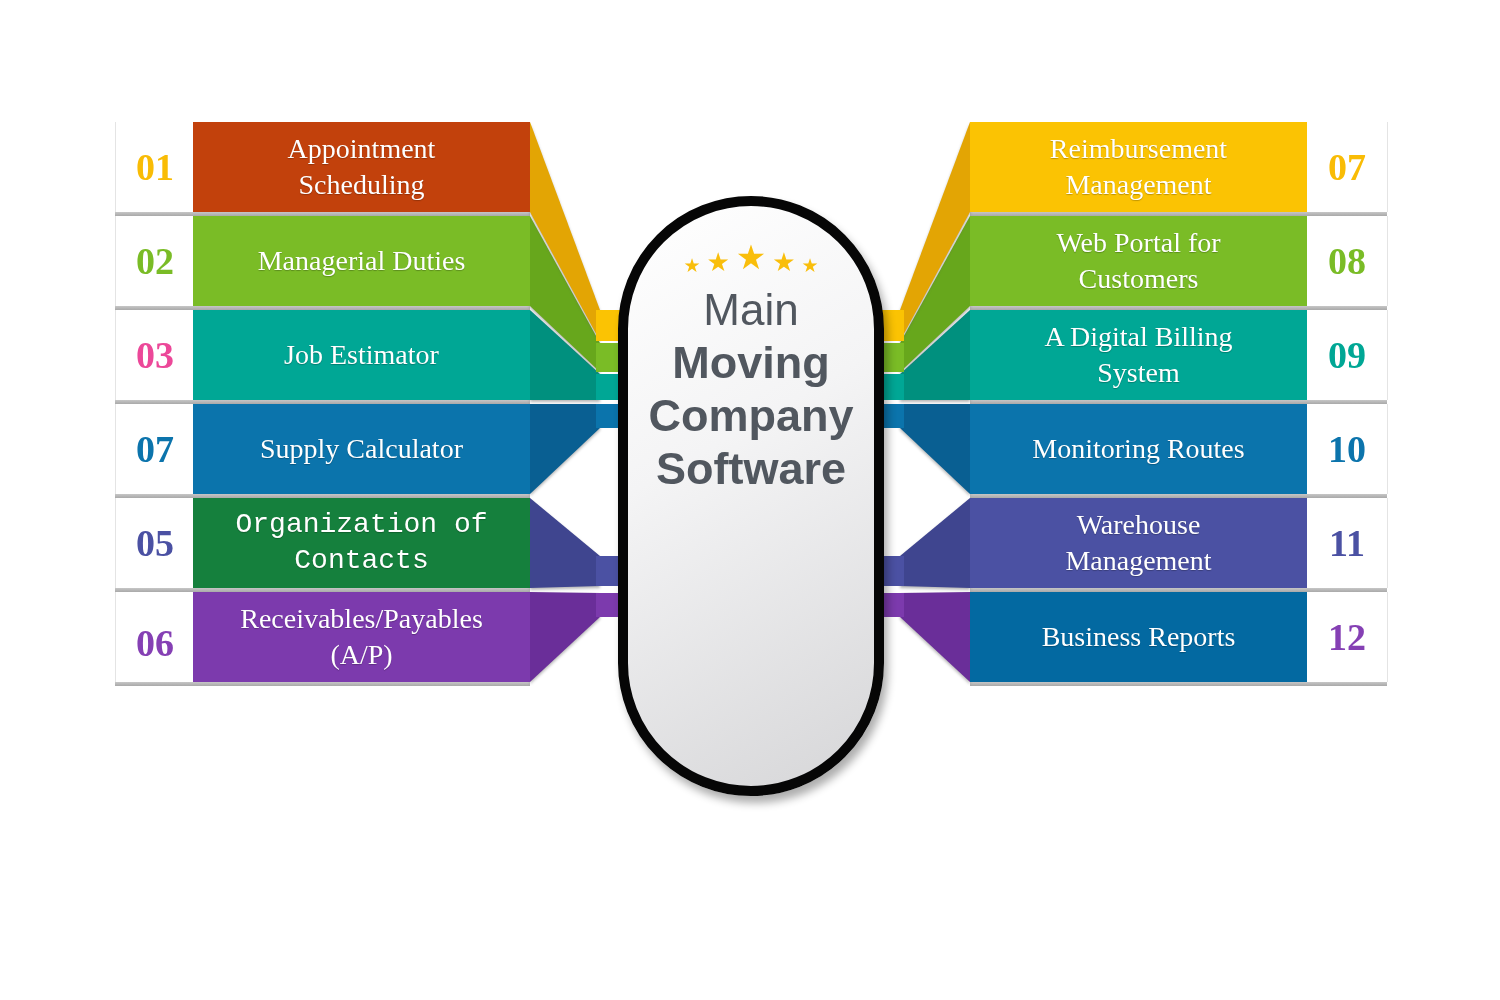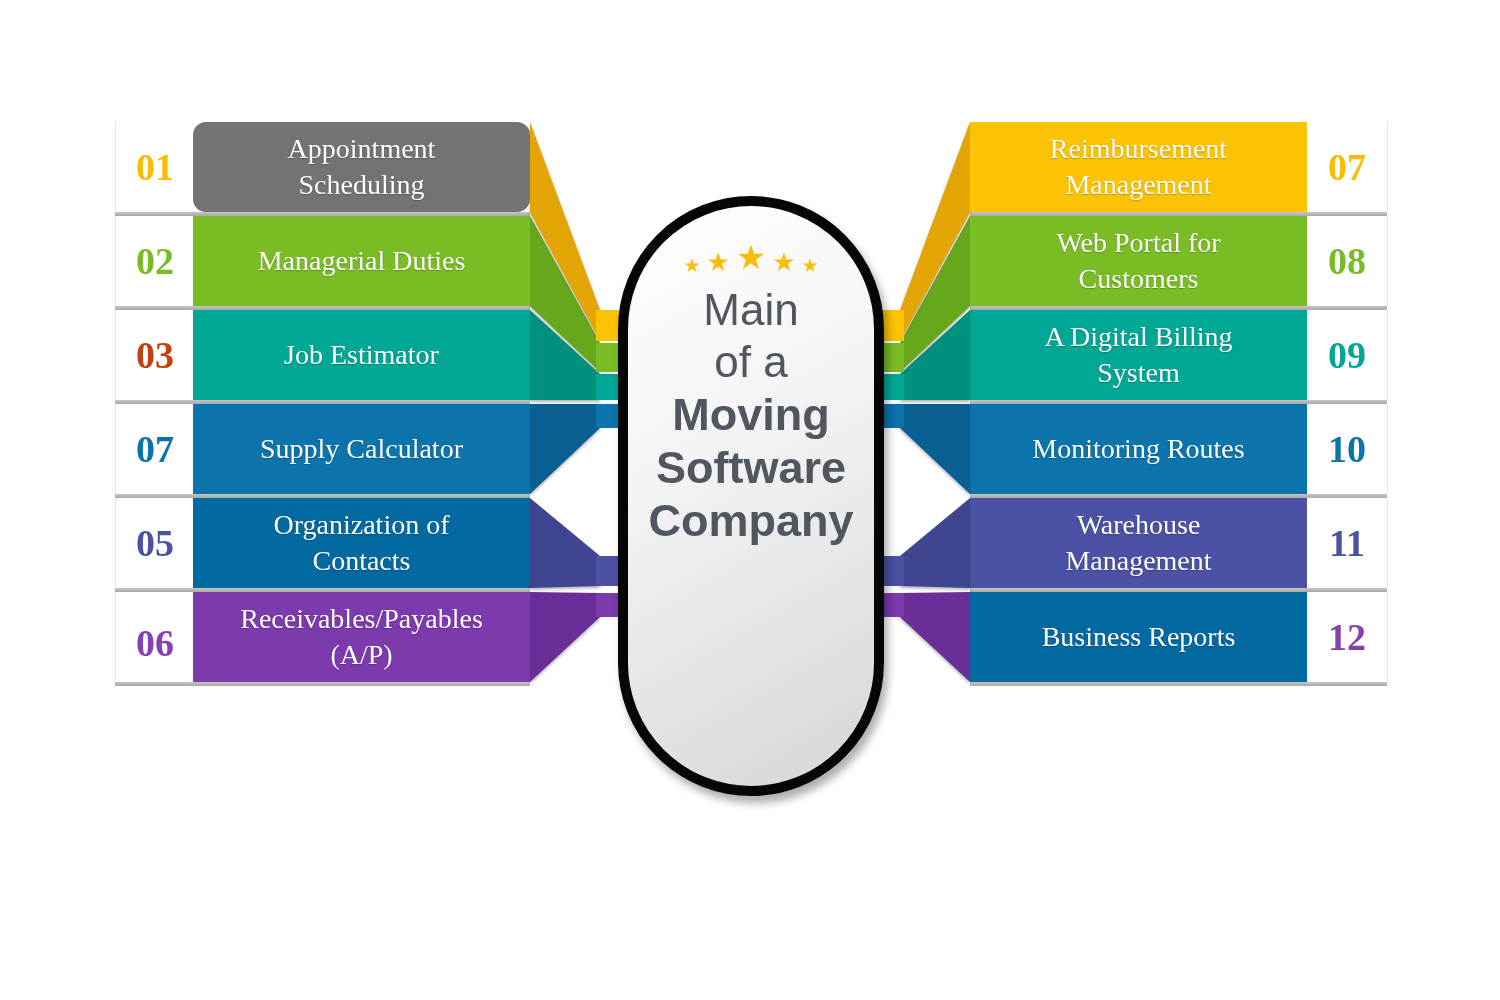--- a/index.html
+++ b/index.html
@@ -74,54 +74,54 @@
       <rect x="596" y="374" width="308" height="26" fill="#00A795"></rect>
       <rect x="596" y="404" width="308" height="24" fill="#0B74AC"></rect>
       <rect x="596" y="556" width="308" height="30" fill="#4B51A3"></rect>
       <rect x="596" y="593" width="308" height="24" fill="#7C3AAD"></rect>
     </svg>
 
   <div class="row left r0">
     <div class="numbox">
         <span class="num" style="color: rgb(249, 188, 5);">01</span>
       </div>
-    <div class="bar" style="background: #737373; border-radius: 13px;">
+    <div class="bar" style="background: #c2410c;">
         <span class="lbl">Appointment
 Scheduling</span>
       </div>
   </div>
   <div class="row left r1">
     <div class="numbox">
         <span class="num" style="color: rgb(122, 188, 38);">02</span>
       </div>
     <div class="bar" style="background: rgb(122, 188, 38);">
         <span class="lbl">Managerial Duties</span>
       </div>
   </div>
   <div class="row left r2">
     <div class="numbox">
-        <span class="num" style="color: #c2410c;">03</span>
+        <span class="num" style="color: #ec4899;">03</span>
       </div>
     <div class="bar" style="background: rgb(0, 167, 149);">
         <span class="lbl">Job Estimator</span>
       </div>
   </div>
   <div class="row left r3">
     <div class="numbox">
         <span class="num" style="color: rgb(12, 116, 172);">07</span>
       </div>
     <div class="bar" style="background: rgb(11, 116, 172);">
         <span class="lbl">Supply Calculator</span>
       </div>
   </div>
   <div class="row left r4">
     <div class="numbox">
         <span class="num" style="color: rgb(75, 81, 163);">05</span>
       </div>
-    <div class="bar" style="background: #0369a1;">
+    <div class="bar" style="background: #15803d; font-family: Liberation Mono, monospace;">
         <span class="lbl">Organization of
 Contacts</span>
       </div>
   </div>
   <div class="row left r5">
     <div class="numbox">
         <span class="num" style="color: rgb(133, 64, 180); margin-top: 12px;">06</span>
       </div>
     <div class="bar" style="background: rgb(124, 58, 173);">
         <span class="lbl">Receivables/Payables
@@ -185,20 +185,19 @@
   <div class="capsule">
     <div class="stars" id="stars" style="color: rgb(249, 190, 11);">
       <span class="st-a">★</span>
       <span class="st-b">★</span>
       <span class="st-c">★</span>
       <span class="st-b">★</span>
       <span class="st-a">★</span>
     </div>
     <div class="cap-title" id="capTitle" style="color: rgb(81, 87, 95);">
       <div class="t-reg">Main</div>
-      <div class="t-reg">of a</div>
       <div class="t-bold">Moving</div>
+      <div class="t-bold">Company</div>
       <div class="t-bold">Software</div>
-      <div class="t-bold">Company</div>
     </div>
   </div>
 
 </div>
 
 </body></html>

